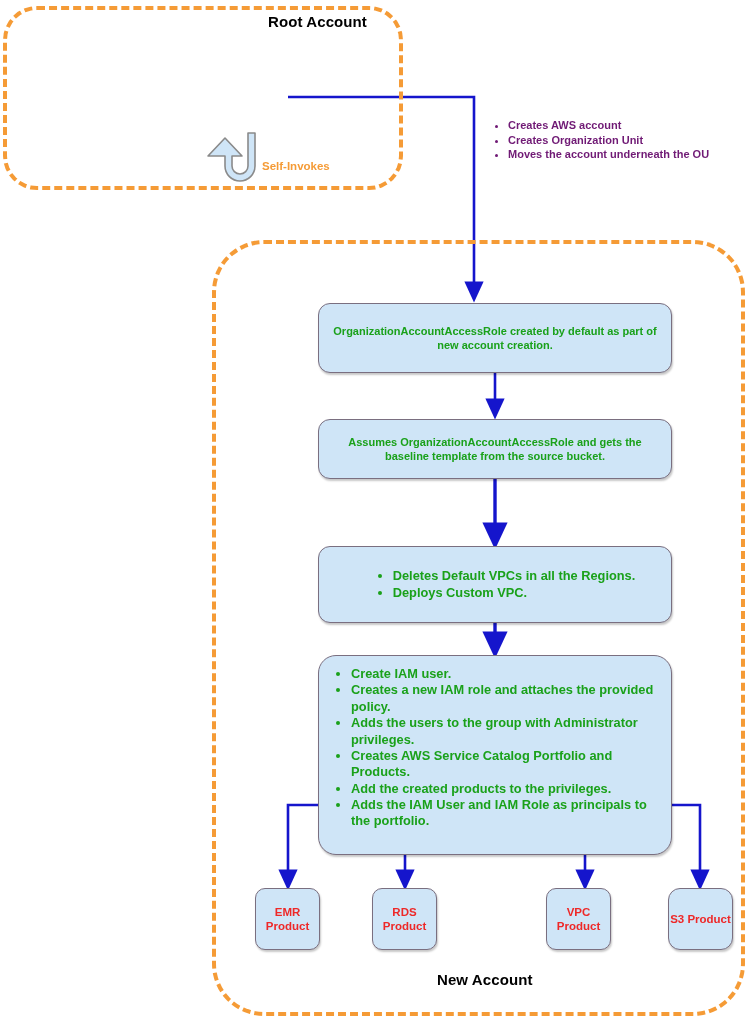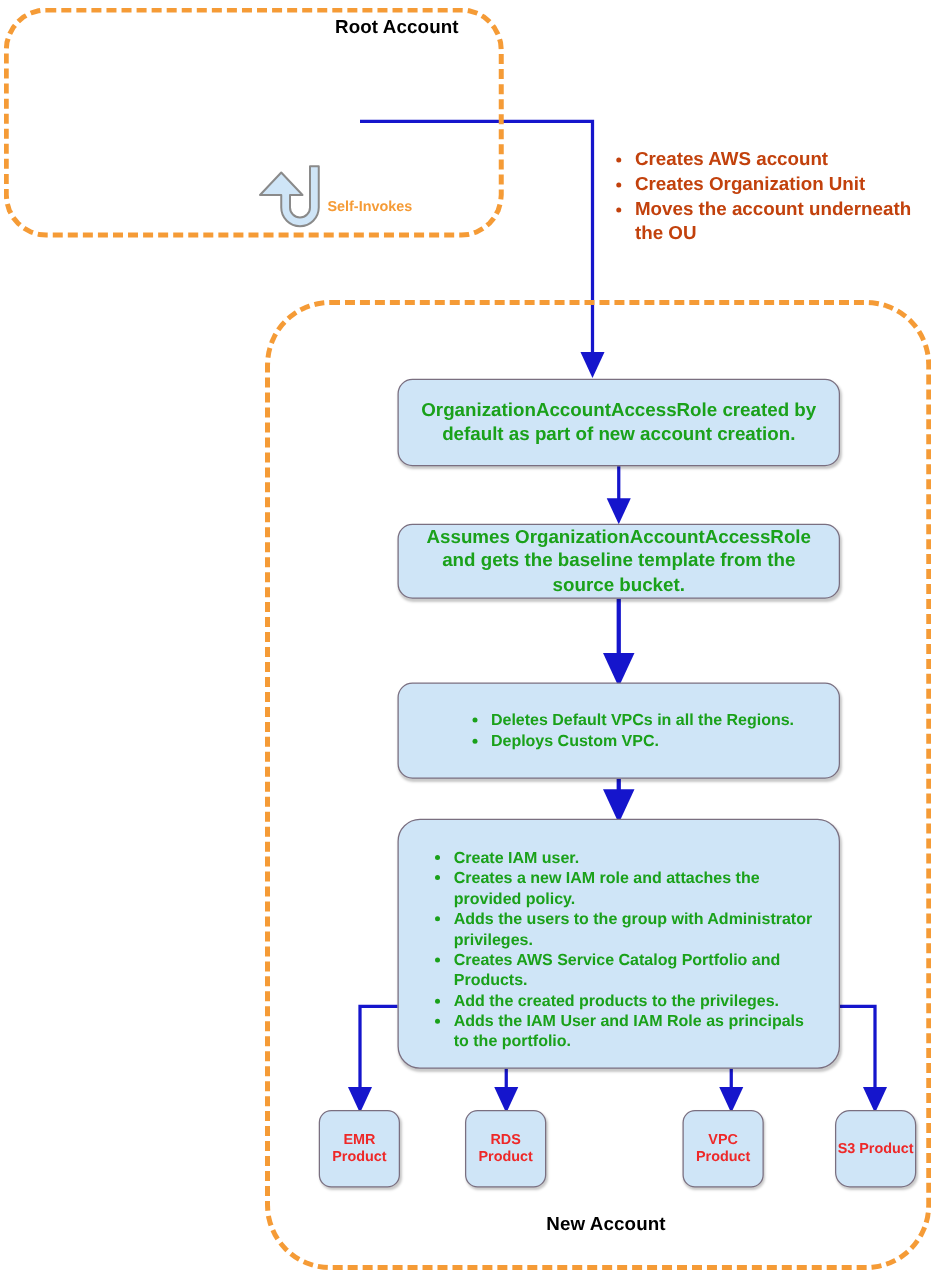--- a/index.html
+++ b/index.html
@@ -89,34 +89,34 @@
     padding: 0 6px;
   }
 
   
   .step {
     left: 318px;
     width: 354px;
   }
   .step .step-text {
     color: #1aa11a;
-    font-size: 15px;
+    font-size: 11px;
     font-weight: bold;
     line-height: 1.28;
     text-align: center;
     padding: 0 10px;
   }
   #step-1 { top: 303px; height: 70px; }
   #step-2 { top: 419px; height: 60px; }
   #step-3 { top: 546px; height: 77px; }
   #step-4 { top: 655px; height: 200px; border-radius: 18px; align-items: flex-start; }
 
   
   ul.bullets {
-    margin: 12px;
+    margin: 0;
     padding: 0 8px 0 32px;
     list-style: disc;
     color: #1aa11a;
   }
   ul.bullets li {
     color: #1aa11a;
     font-size: 12.8px;
     font-weight: bold;
     line-height: 1.30;
     margin: 0;
@@ -152,22 +152,22 @@
     left: 488px;
     top: 118px;
     width: 250px;
   }
   #root-actions ul {
     margin: 0;
     padding-left: 20px;
     list-style: disc;
   }
   #root-actions li {
-    color: #c2410c;
-    font-size: 15px;
+    color: #701a75;
+    font-size: 11px;
     font-weight: bold;
     line-height: 1.32;
   }
 
   
   #self-invokes-label {
     position: absolute;
     left: 262px;
     top: 160px;
     font-size: 11.5px;

